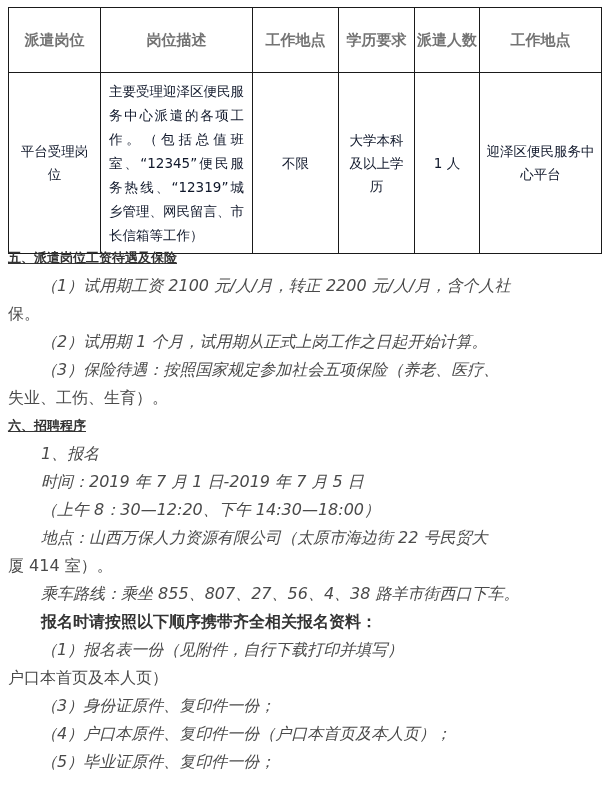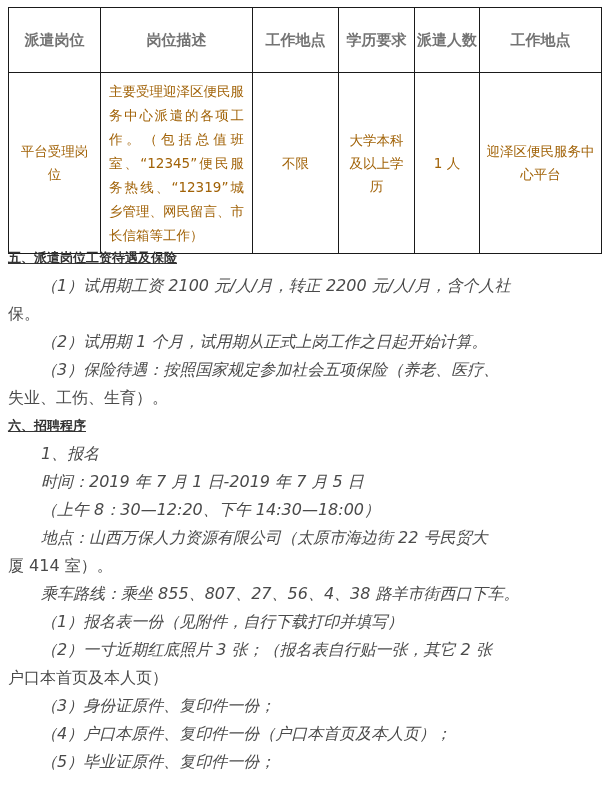--- a/index.html
+++ b/index.html
@@ -31,21 +31,21 @@
     height: 60px;
     font-size: 15px;
     font-weight: bold;
     color: #737373;
     text-align: center;
     vertical-align: middle;
     padding: 2px;
   }
   .job-table td {
     font-size: 13.5px;
-    color: #a16207;
+    color: #0f172a;
     text-align: center;
     vertical-align: middle;
     line-height: 23px;
     padding: 4px 6px;
   }
   .job-table td.desc {
     text-align: justify;
     text-justify: inter-ideograph;
     line-height: 24px;
     padding: 6px 8px;
@@ -145,25 +145,27 @@
       <div class="para body-indent">
         <div class="line first">（上午 8：30—12:20、下午 14:30—18:00）</div>
       </div>
       <div class="para body-indent">
         <div class="line first">地点：山西万保人力资源有限公司（太原市海边街 22 号民贸大</div>
         <div class="line">厦 414 室）。</div>
       </div>
       <div class="para body-indent">
         <div class="line first">乘车路线：乘坐 855、807、27、56、4、38 路羊市街西口下车。</div>
       </div>
+      <div class="para bold-indent">
+        <div class="line first">报名时请按照以下顺序携带齐全相关报名资料：</div>
+      </div>
       <div class="para body-indent">
         <div class="line first">（1）报名表一份（见附件，自行下载打印并填写）</div>
       </div>
       <div class="para body-indent">
-        <div class="line first">（2）一寸近期红底照片 3 张；（报名表自行贴一张，其它 2 张</div>
         <div class="line">户口本首页及本人页）</div>
       </div>
       <div class="para body-indent">
         <div class="line first">（3）身份证原件、复印件一份；</div>
       </div>
       <div class="para body-indent">
         <div class="line first">（4）户口本原件、复印件一份（户口本首页及本人页）；</div>
       </div>
       <div class="para body-indent">
         <div class="line first">（5）毕业证原件、复印件一份；</div>

